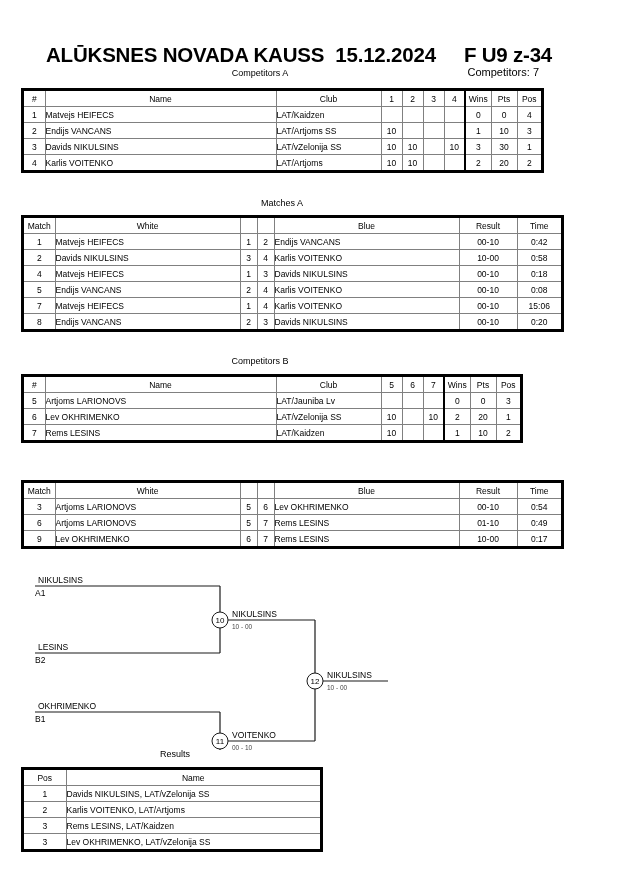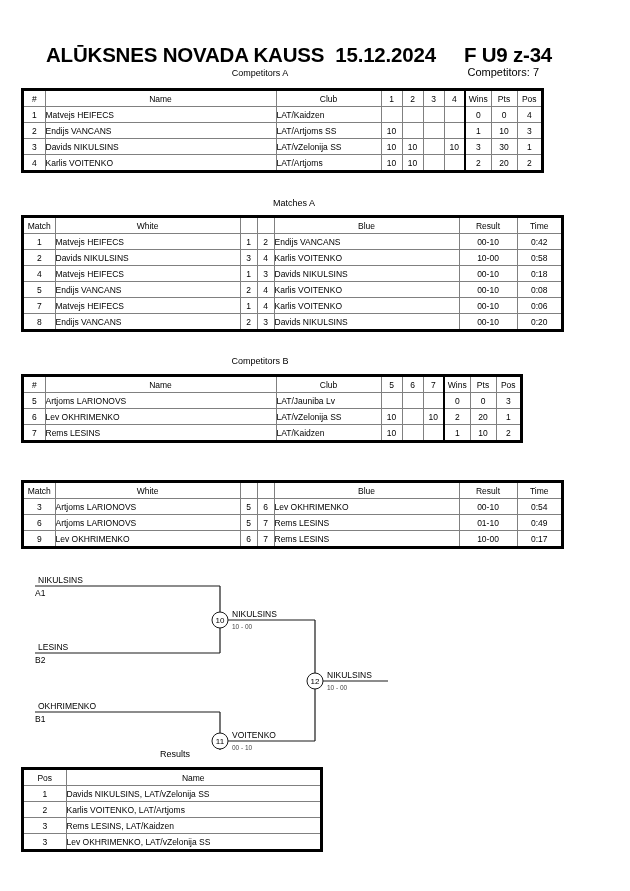--- a/index.html
+++ b/index.html
@@ -205,21 +205,21 @@
       <td class="c bb">10</td>
       <td class="c bb"></td>
       <td class="c bb"></td>
       <td class="c bl bb">2</td>
       <td class="c bb">20</td>
       <td class="c br bb">2</td>
     </tr>
   </tbody>
 </table>
 
-<div class="section-caption" style="left:204px; top:198px; width:180px;">Matches A</div>
+<div class="section-caption" style="left:192px; top:198px; width:180px;">Matches A</div>
 
 <table class="tbl" id="tbl-match-a" style="left:22px; top:216px; width:539px;">
   <colgroup>
     <col style="width:32px">
       <col style="width:185px">
     <col style="width:17px">
       <col style="width:17px">
     <col style="width:185px">
       <col style="width:58px">
       <col style="width:45px">
@@ -272,21 +272,21 @@
       <td class="c">00-10</td>
       <td class="c br">0:08</td>
     </tr>
     <tr>
       <td class="c bl">7</td>
       <td class="l">Matvejs HEIFECS</td>
       <td class="c">1</td>
       <td class="c">4</td>
       <td class="l">Karlis VOITENKO</td>
       <td class="c">00-10</td>
-      <td class="c br">0:06</td>
+      <td class="c br">15:06</td>
     </tr>
     <tr>
       <td class="c bl bb">8</td>
       <td class="l bb">Endijs VANCANS</td>
       <td class="c bb">2</td>
       <td class="c bb">3</td>
       <td class="l bb">Davids NIKULSINS</td>
       <td class="c bb">00-10</td>
       <td class="c br bb">0:20</td>
     </tr>

